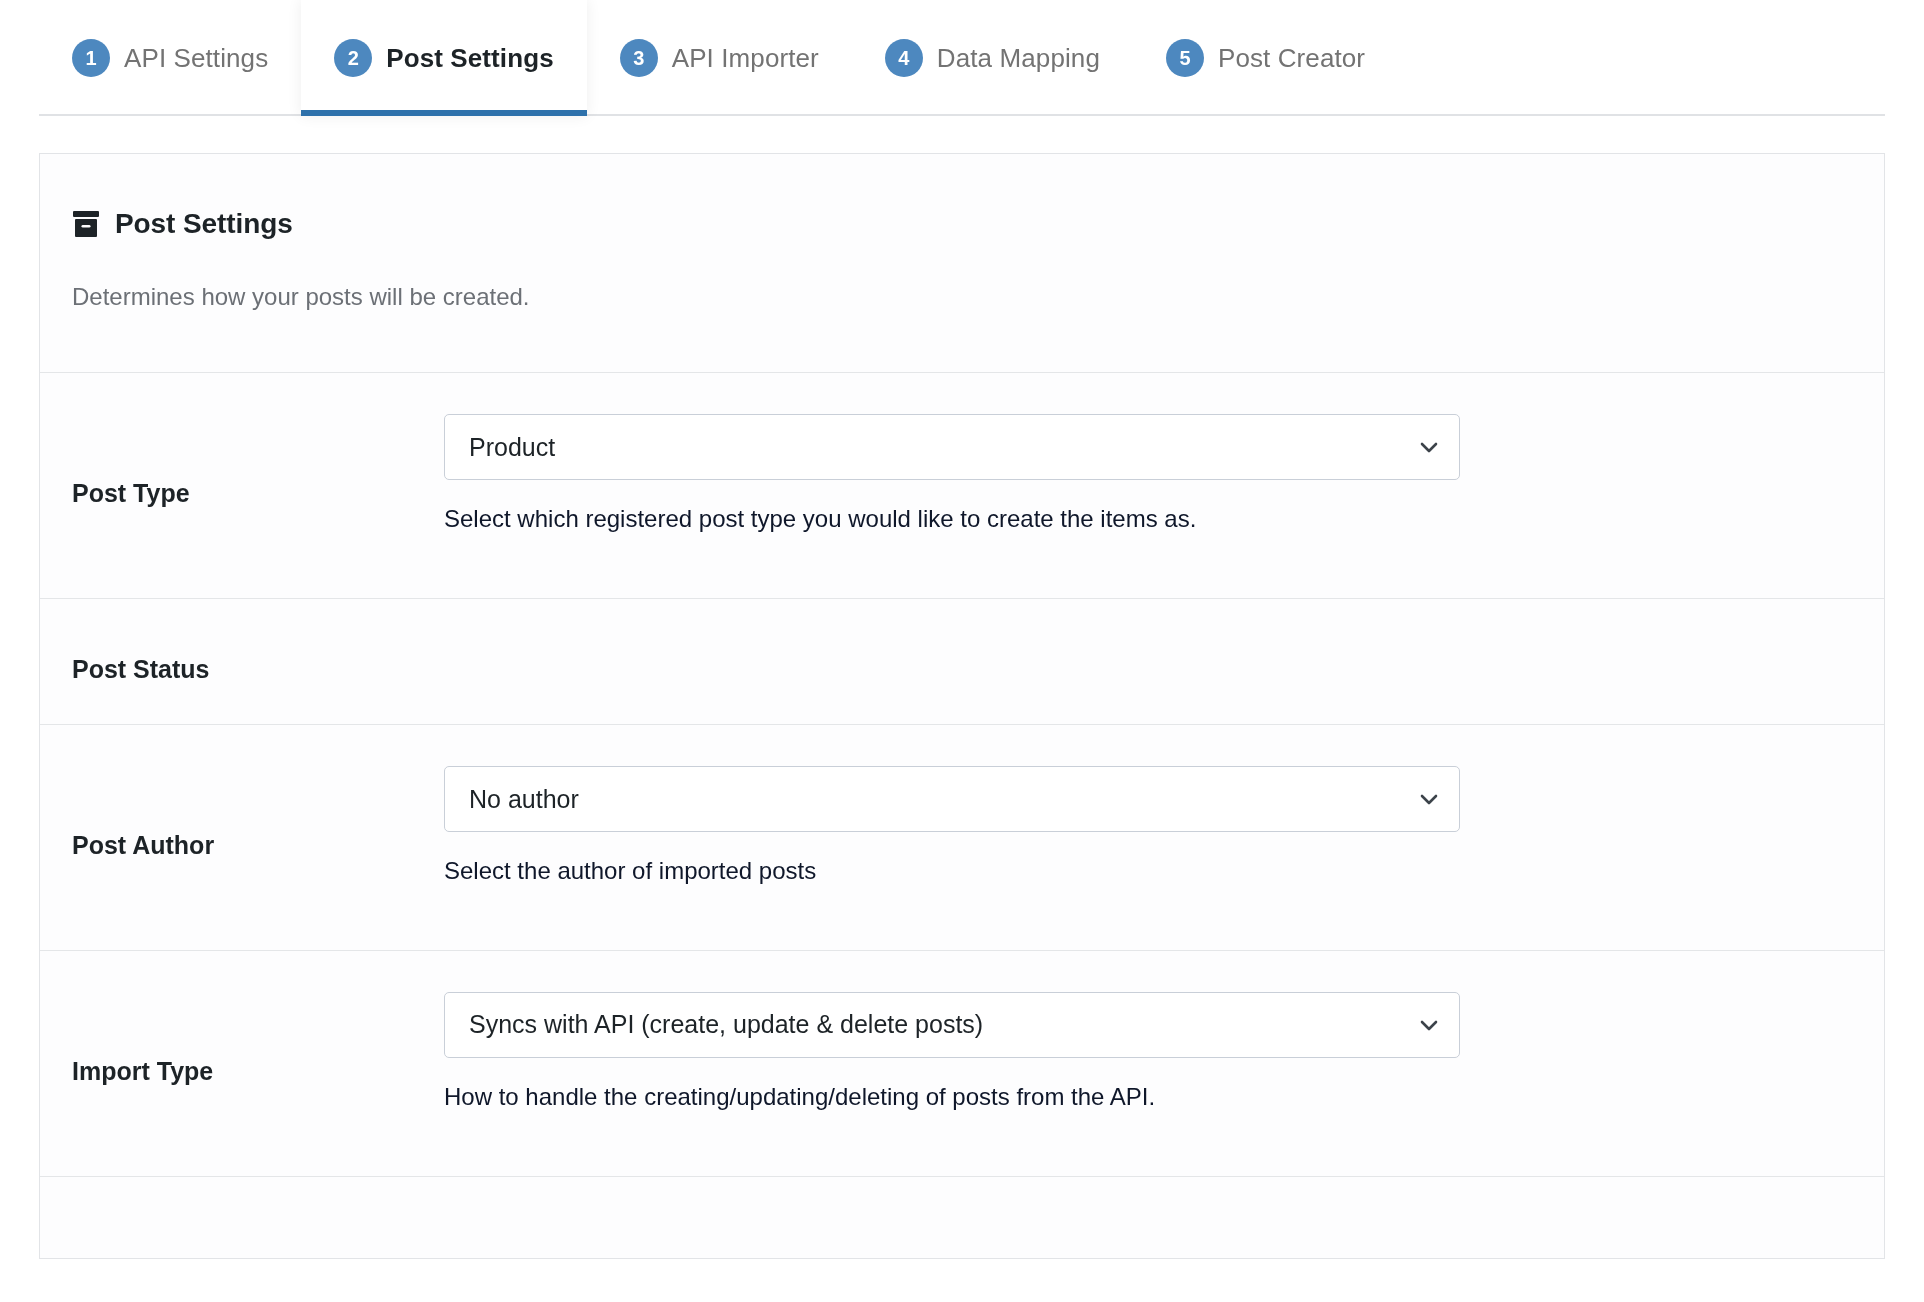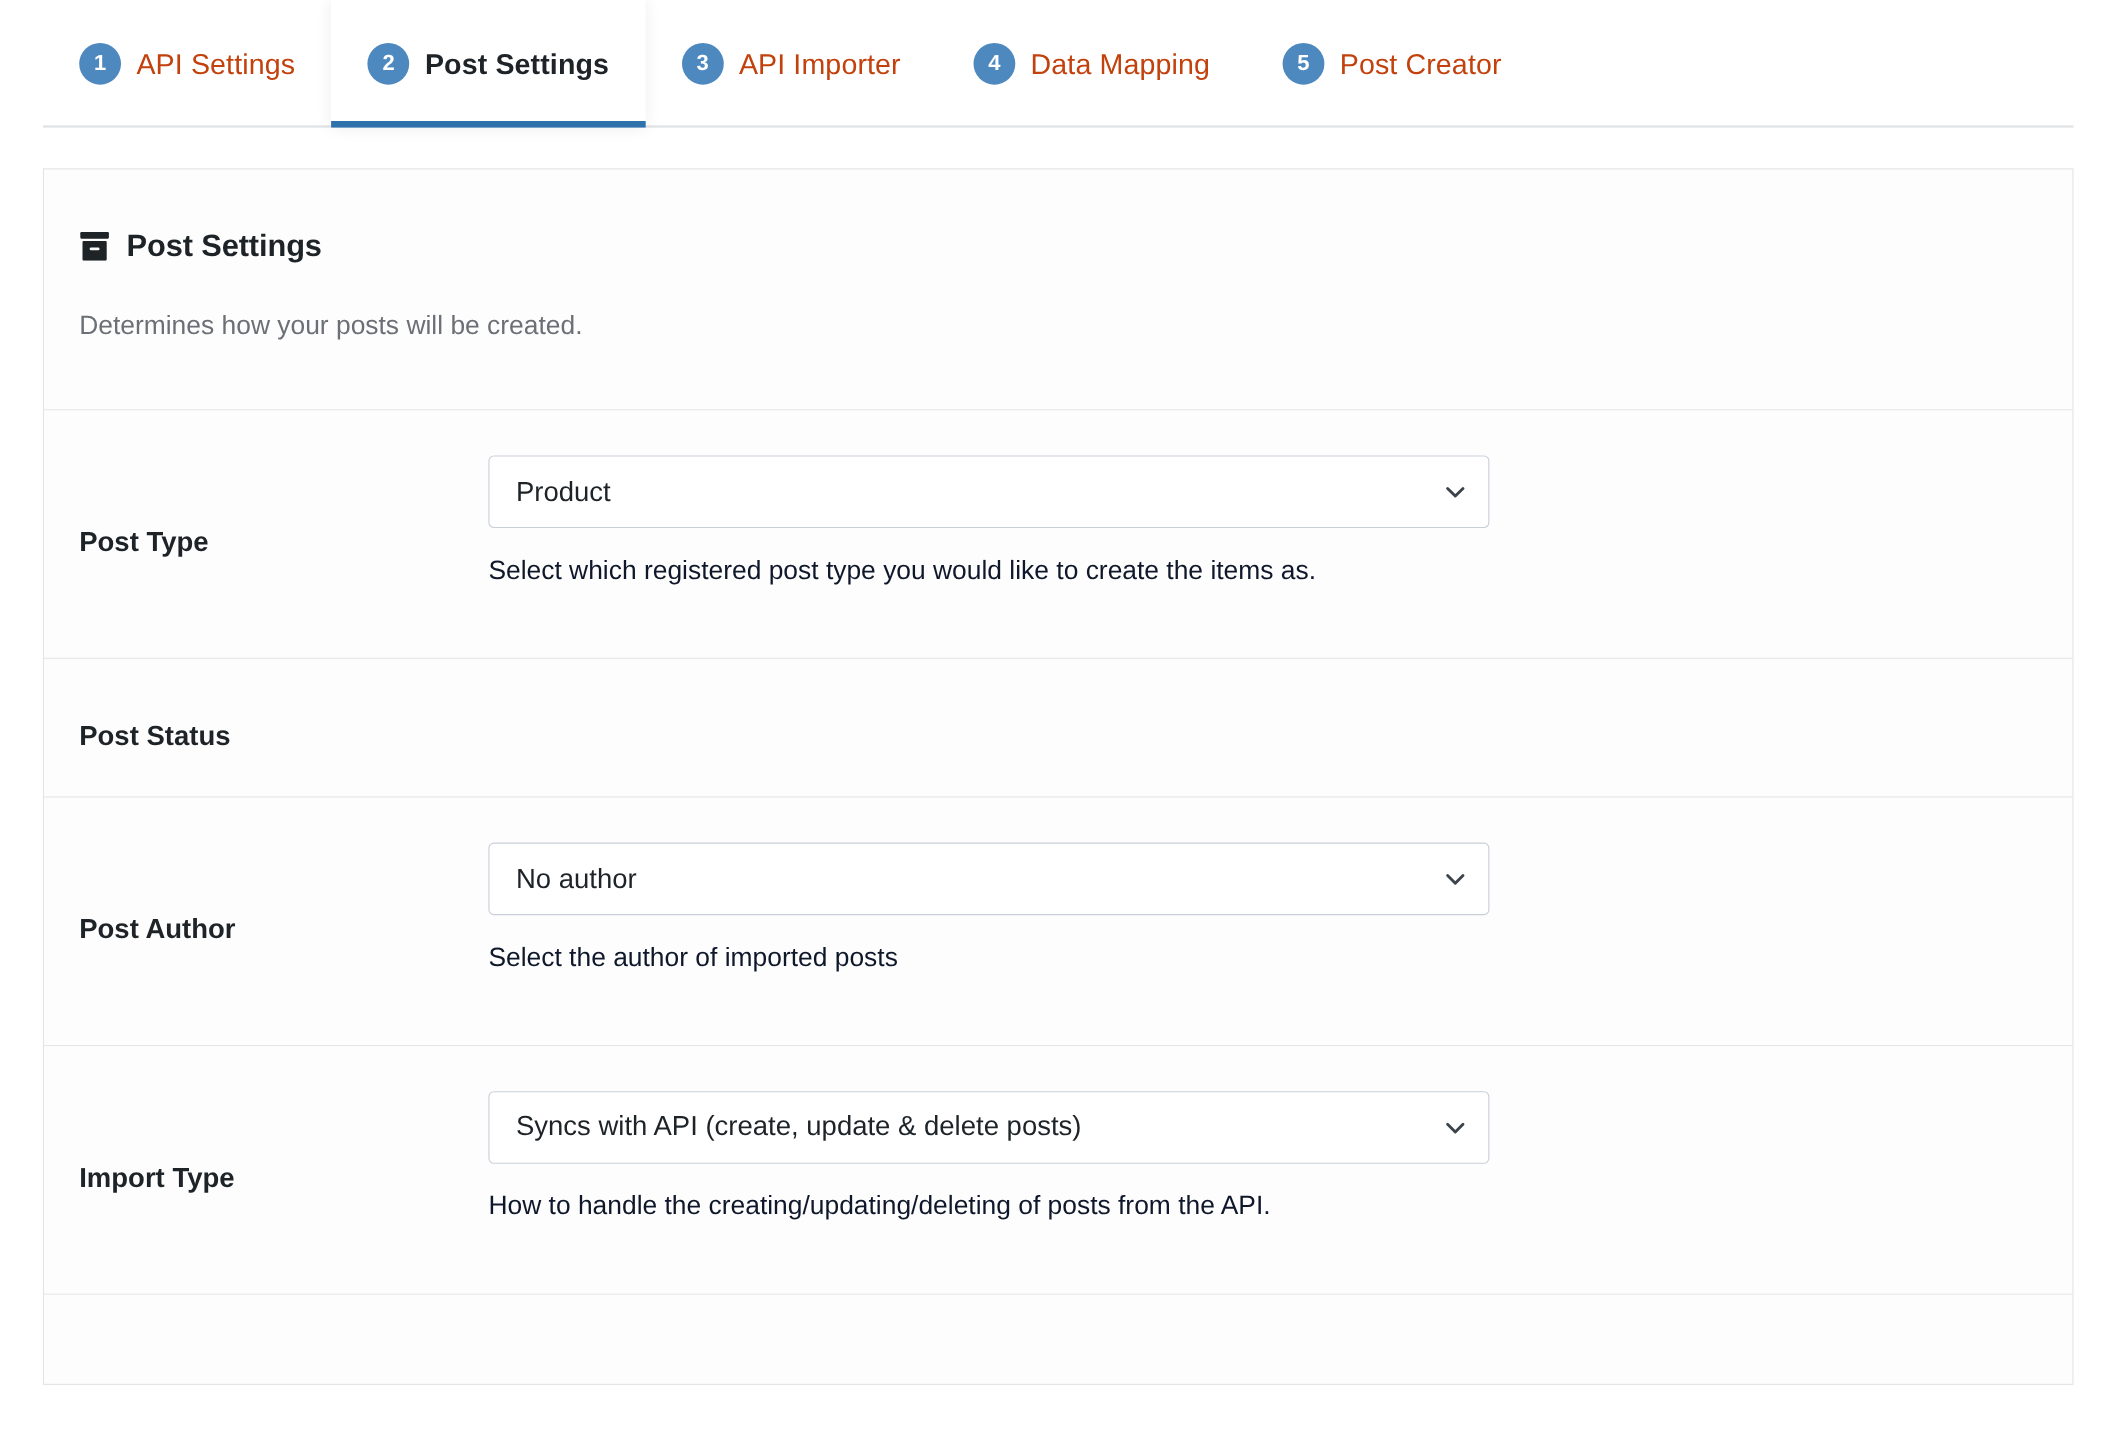--- a/index.html
+++ b/index.html
@@ -67,21 +67,21 @@
     font-size: 20px;
     font-weight: 600;
     display: flex;
     align-items: center;
     justify-content: center;
     flex: 0 0 auto;
     line-height: 1;
   }
   .tab-label {
     font-size: 26px;
-    color: #c2410c;
+    color: #737373;
     white-space: nowrap;
     letter-spacing: 0.1px;
   }
   .tab.active .tab-label {
     font-weight: 700;
     color: #1d2327;
   }
 
   
   .card {
@@ -136,21 +136,21 @@
     color: #1d2327;
     padding-top: 14px;
     line-height: 1.2;
   }
   .row-field {
     flex: 1 1 auto;
     min-width: 0;
   }
   .select-wrap {
     position: relative;
-    width: 910px;
+    width: 1016px;
     max-width: 100%;
   }
   .select-box {
     width: 100%;
     height: 66px;
     border: 1px solid #c9cfd8;
     border-radius: 5px;
     background: #ffffff;
     display: flex;
     align-items: center;

